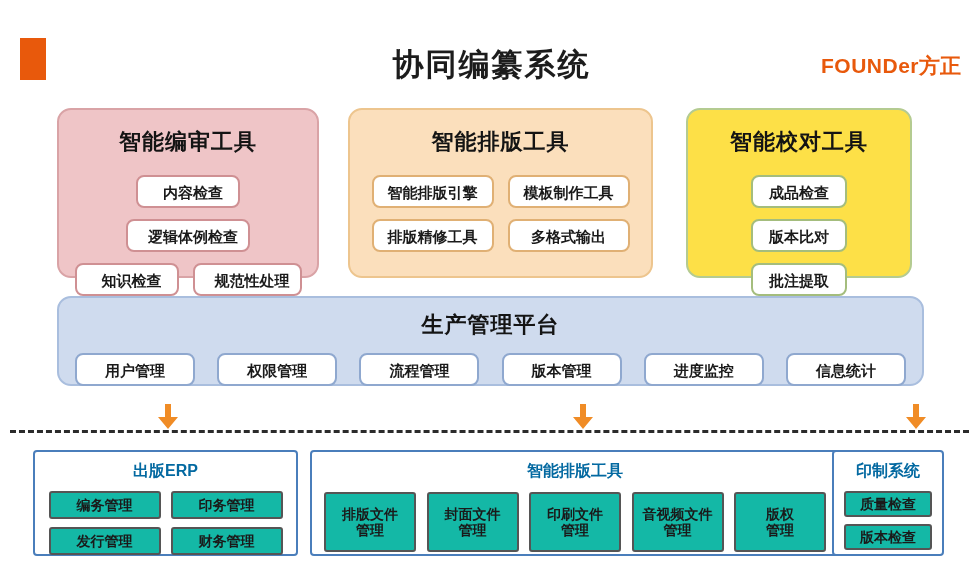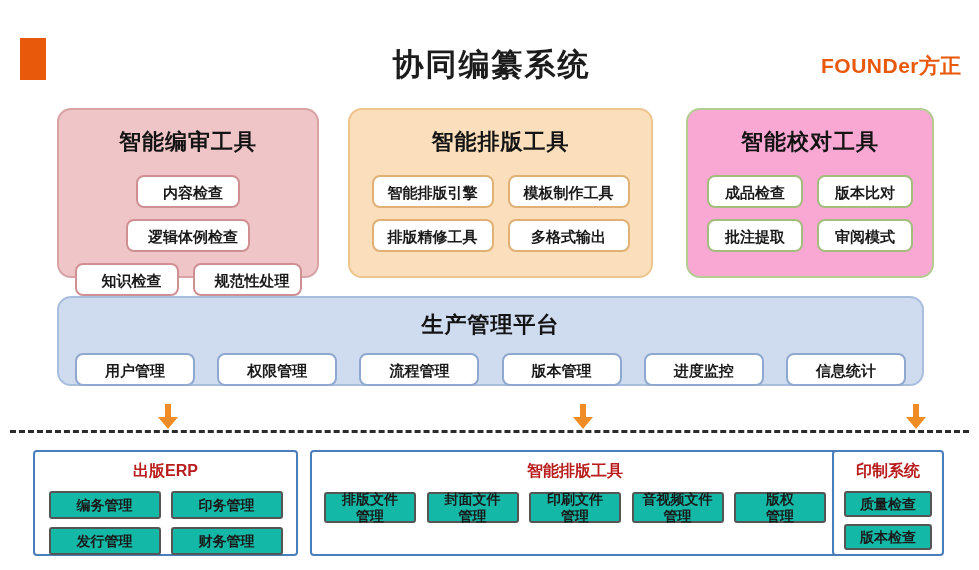--- a/index.html
+++ b/index.html
@@ -106,22 +106,22 @@
   #mod-edit .pill { border: 2px solid #cf9093; min-width: 104px; padding-left: 20px; }
 
   #mod-typeset {
     left: 348px; top: 108px; width: 305px; height: 170px;
     background: #fbdfbc;
     border: 2px solid #edc58e;
   }
   #mod-typeset .pill { border: 2px solid #e0b074; min-width: 122px; }
 
   #mod-proof {
-    left: 686px; top: 108px; width: 248px; height: 170px;
-    background: #f9a8d4;
+    left: 686px; top: 108px; width: 226px; height: 170px;
+    background: #fde047;
     border: 2px solid #b4cb91;
     }
   #mod-proof .pill { border: 2px solid #a4bd7d; min-width: 96px; }
 
   
   #platform {
     position: absolute;
     left: 57px; top: 296px; width: 867px; height: 90px;
     background: #cfdbee;
     border: 2px solid #a9bede;
@@ -166,21 +166,21 @@
     box-sizing: border-box;
     background: #ffffff;
     border: 2px solid #4a7ebb;
     border-radius: 4px;
   }
   .bottom-title {
     text-align: center;
     font-size: 16px;
     font-weight: bold;
     margin-top: 9px;
-    color: #b91c1c;
+    color: #0369a1;
   }
   .bottom-grid {
     display: flex;
     flex-wrap: wrap;
     justify-content: center;
     gap: 8px 10px;
     margin-top: 9px;
     padding: 0 10px;
   }
   .bottom-pill {
@@ -196,21 +196,21 @@
     align-items: center;
     justify-content: center;
     line-height: 1.15;
   }
 
   #box-erp { left: 33px; top: 450px; width: 265px; height: 106px; }
   #box-erp .bottom-pill { width: 112px; height: 28px; }
 
   #box-res { left: 310px; top: 450px; width: 530px; height: 106px; }
   #box-res .bottom-grid { gap: 0; justify-content: space-between; padding: 0 12px; margin-top: 10px; }
-  #box-res .bottom-pill { width: 92px; height: 31px; padding: 0 2px; }
+  #box-res .bottom-pill { width: 92px; height: 60px; padding: 0 2px; }
 
   #box-print { left: 832px; top: 450px; width: 112px; height: 106px; }
   #box-print .bottom-grid { gap: 7px; }
   #box-print .bottom-pill { width: 92px; height: 26px; }
 </style>
 </head>
 <body>
 
 <div class="canvas">
 

